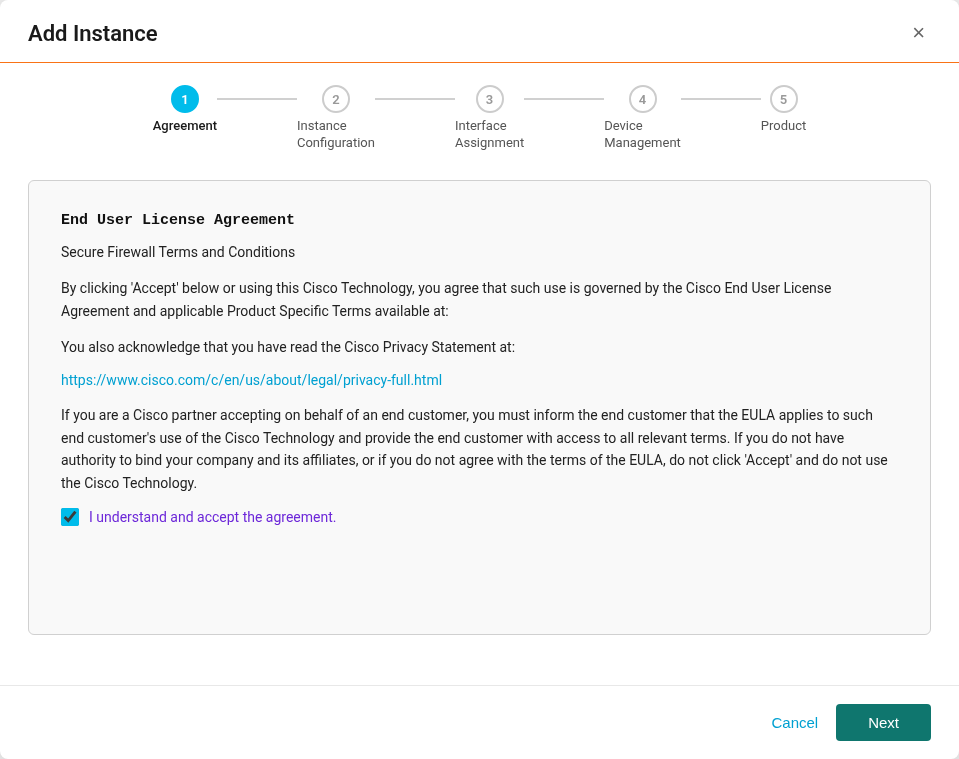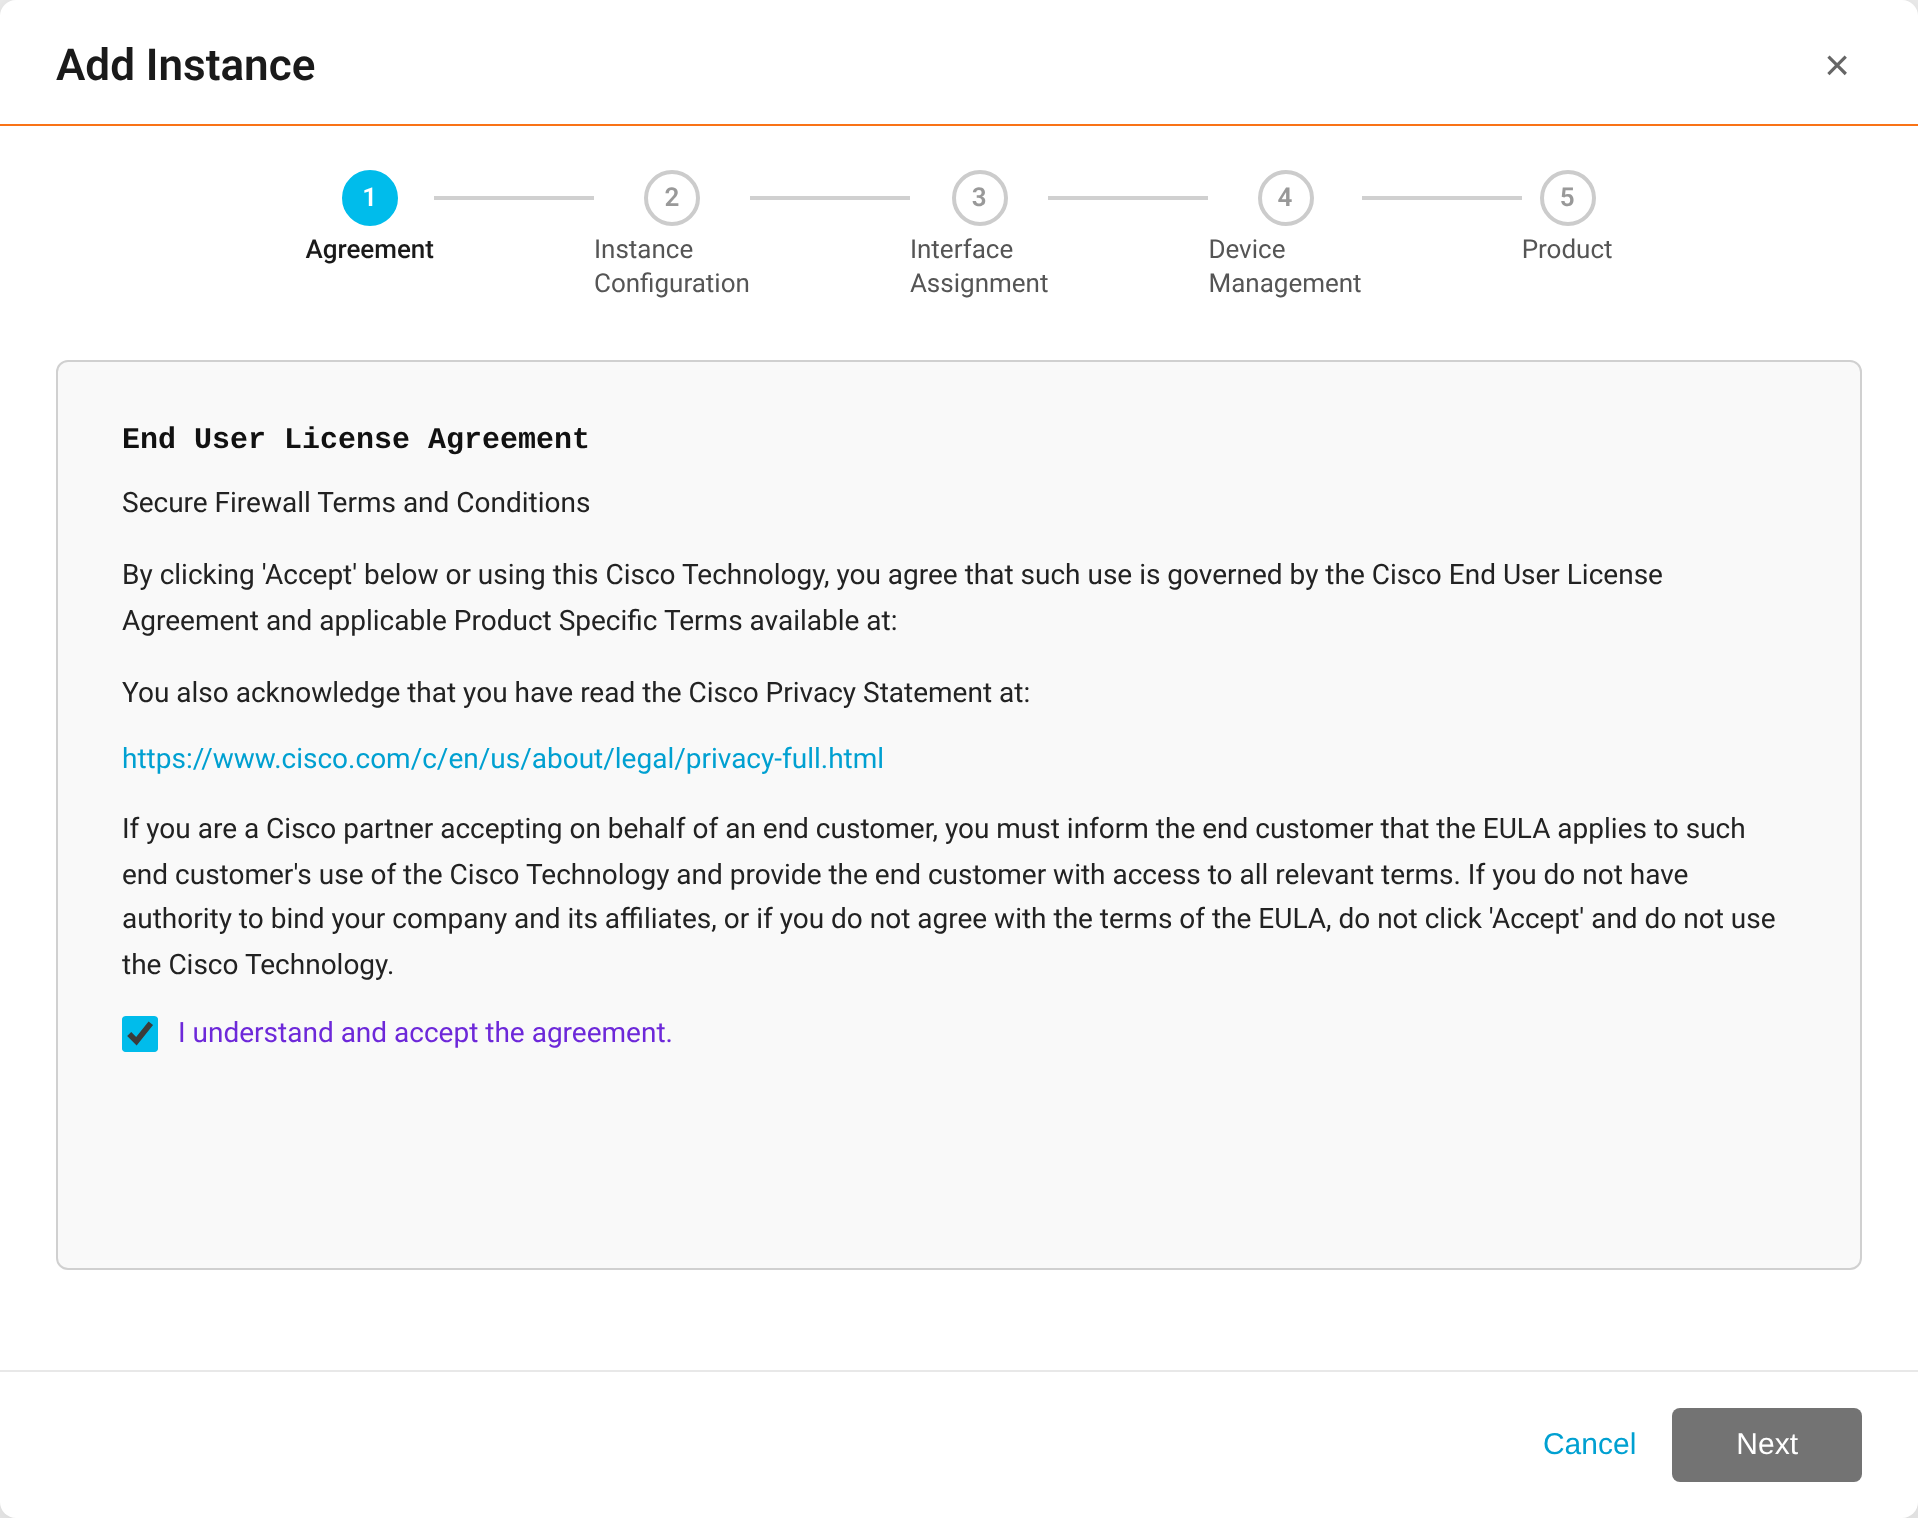--- a/index.html
+++ b/index.html
@@ -165,21 +165,21 @@
     .btn-cancel {
       background: none;
       border: none;
       color: #00a0d1;
       font-size: 15px;
       cursor: pointer;
       padding: 8px 18px;
       border-radius: 4px;
     }
     .btn-next {
-      background: #737373;
+      background: #0f766e;
       color: #fff;
       border: none;
       border-radius: 4px;
       font-size: 15px;
       font-weight: 500;
       padding: 10px 32px;
       cursor: pointer;
     }
   </style>
 </head>

